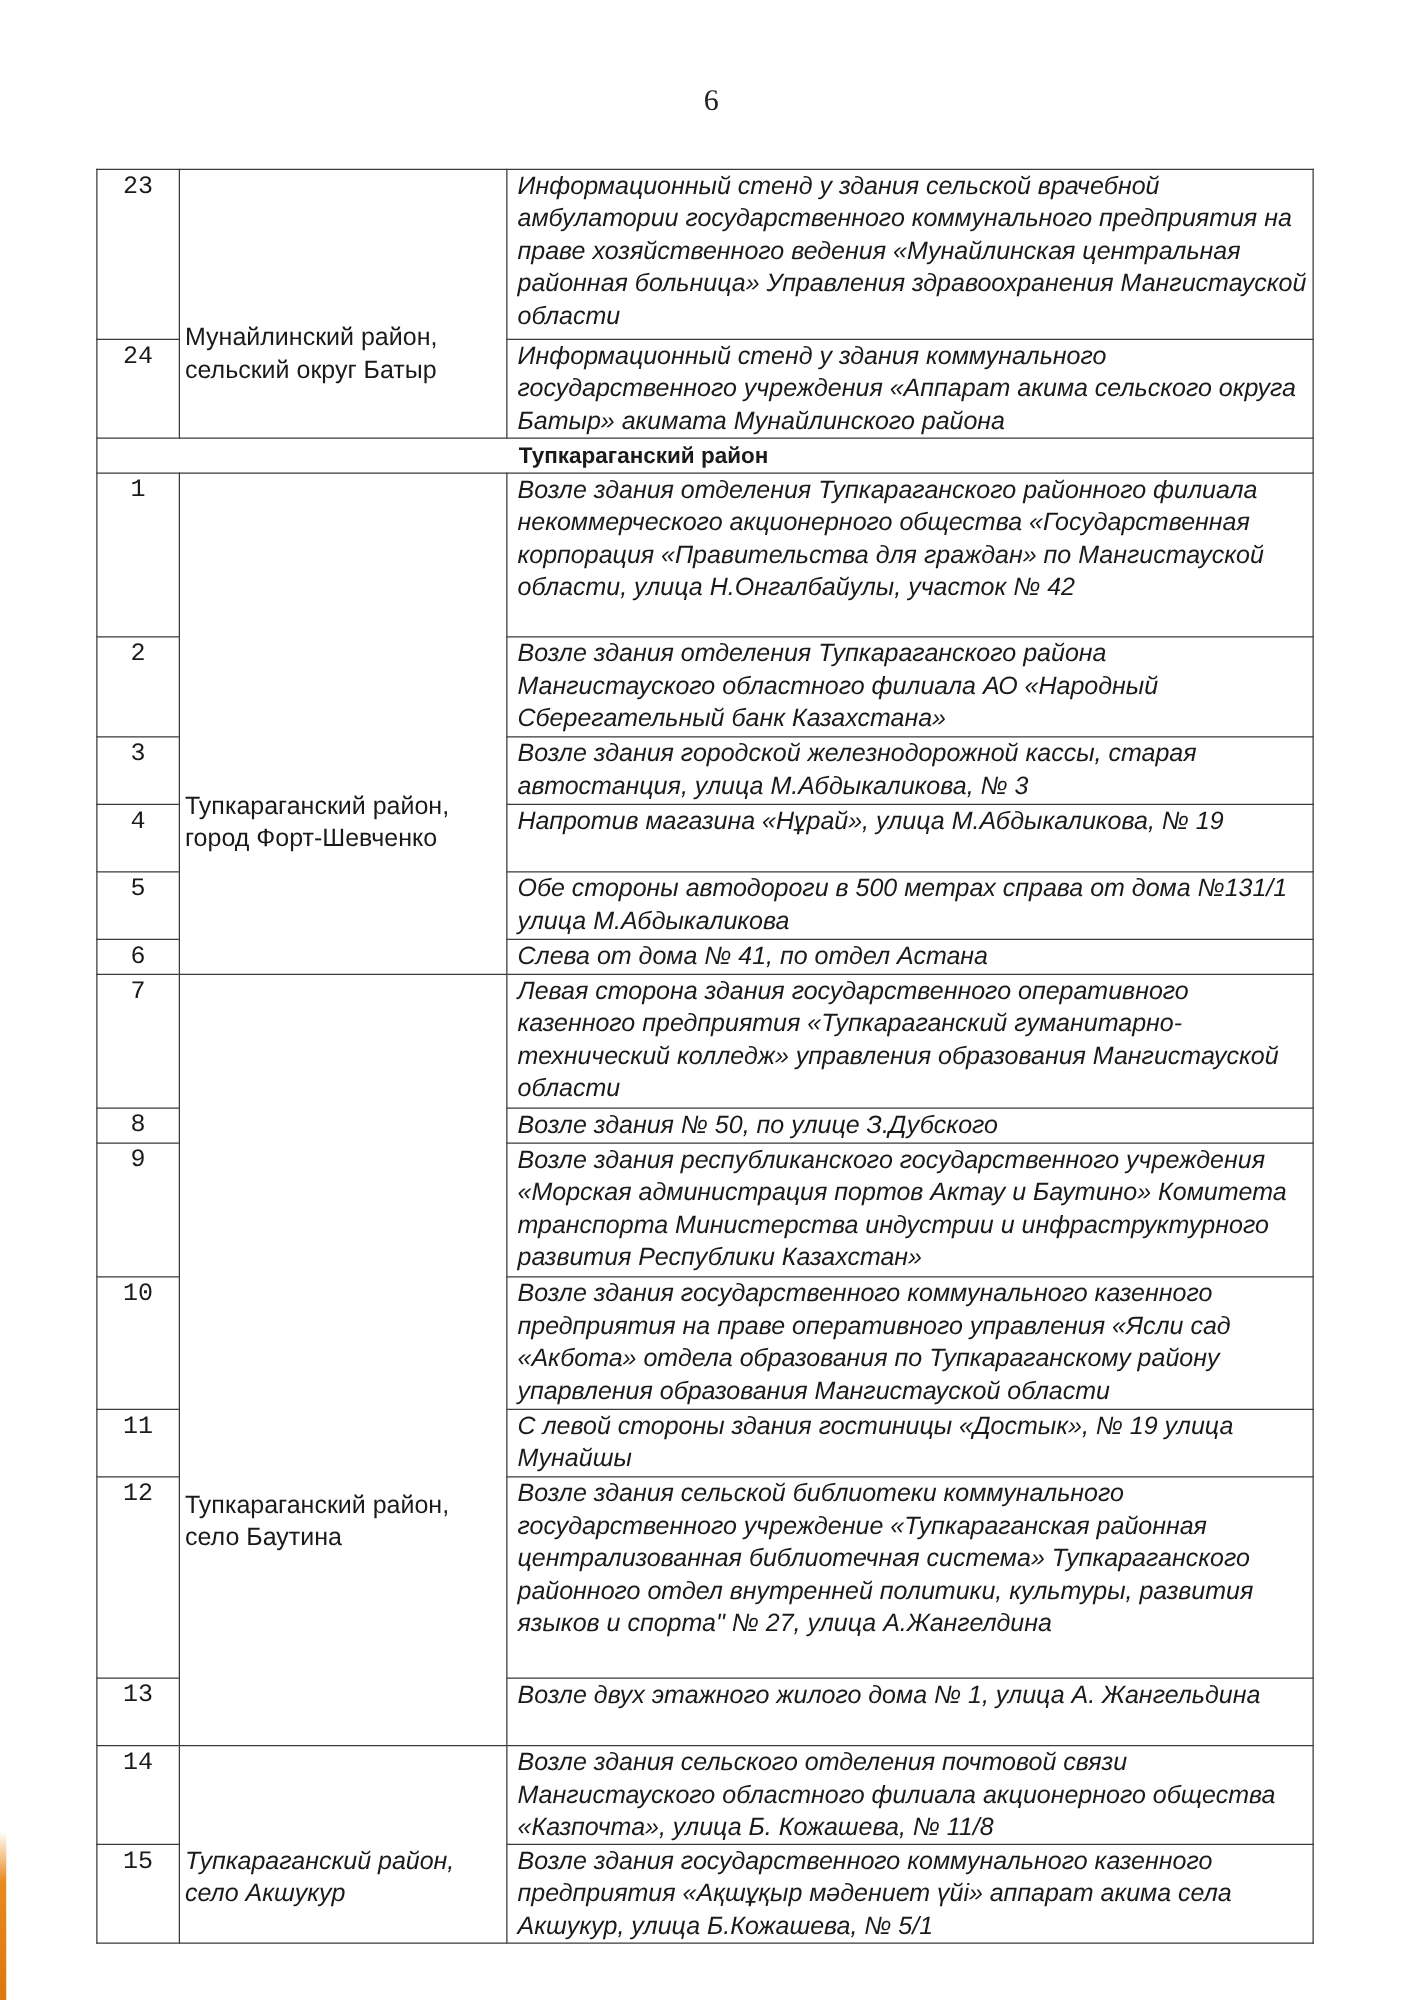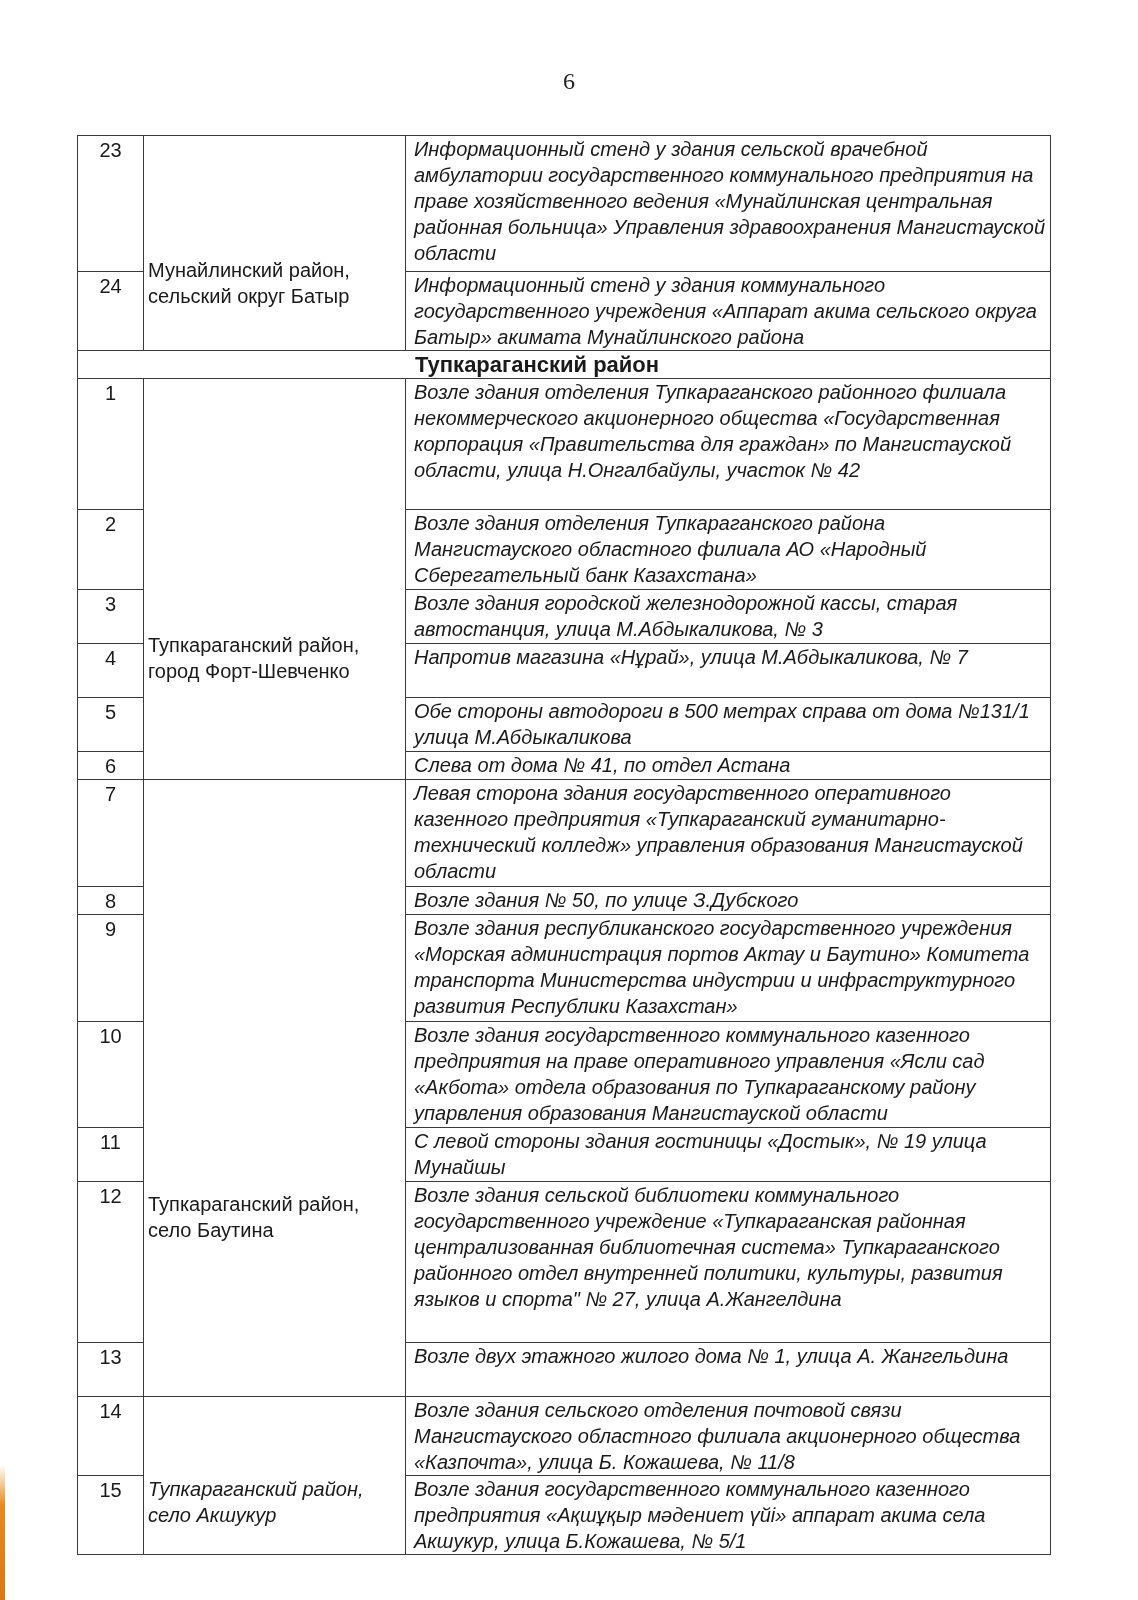--- a/index.html
+++ b/index.html
@@ -48,33 +48,34 @@
       border: 1.5px solid #3a3a3a;
       vertical-align: top;
       padding: 0;
     }
     col.c-num { width: 66px; }
     col.c-loc { width: 262px; }
     col.c-desc { width: 645px; }
     td.num {
       text-align: center;
       padding-top: 1px !important;
+      font-family: Liberation Mono, monospace;
     }
     td.loc {
       text-align: left;
       vertical-align: middle !important;
       padding: 0 4px !important;
     }
     td.desc {
       padding: 0 4px 0 8px !important;
       font-style: italic;
     }
     td.section {
       font-weight: bold;
-      font-size: 22px;
+      font-size: 18px;
       padding-left: 337px !important;
       height: 27px;
       line-height: 27px;
     }
   </style>
 </head>
 <body>
 
 <div class="page-number">6</div>
 <div class="orange-edge"></div>
@@ -109,21 +110,21 @@
     <tr style="height:80px">
       <td class="num">2</td>
       <td class="desc">Возле здания отделения Тупкараганского района Мангистауского областного филиала АО «Народный Сберегательный банк Казахстана»</td>
     </tr>
     <tr style="height:54px">
       <td class="num">3</td>
       <td class="desc">Возле здания городской железнодорожной кассы, старая автостанция, улица М.Абдыкаликова, № 3</td>
     </tr>
     <tr style="height:54px">
       <td class="num">4</td>
-      <td class="desc">Напротив магазина «Нұрай», улица М.Абдыкаликова, № 7</td>
+      <td class="desc">Напротив магазина «Нұрай», улица М.Абдыкаликова, № 19</td>
     </tr>
     <tr style="height:54px">
       <td class="num">5</td>
       <td class="desc">Обе стороны автодороги в 500 метрах справа от дома №131/1 улица М.Абдыкаликова</td>
     </tr>
     <tr style="height:27px">
       <td class="num">6</td>
       <td class="desc">Слева от дома № 41, по отдел Астана</td>
     </tr>
 

